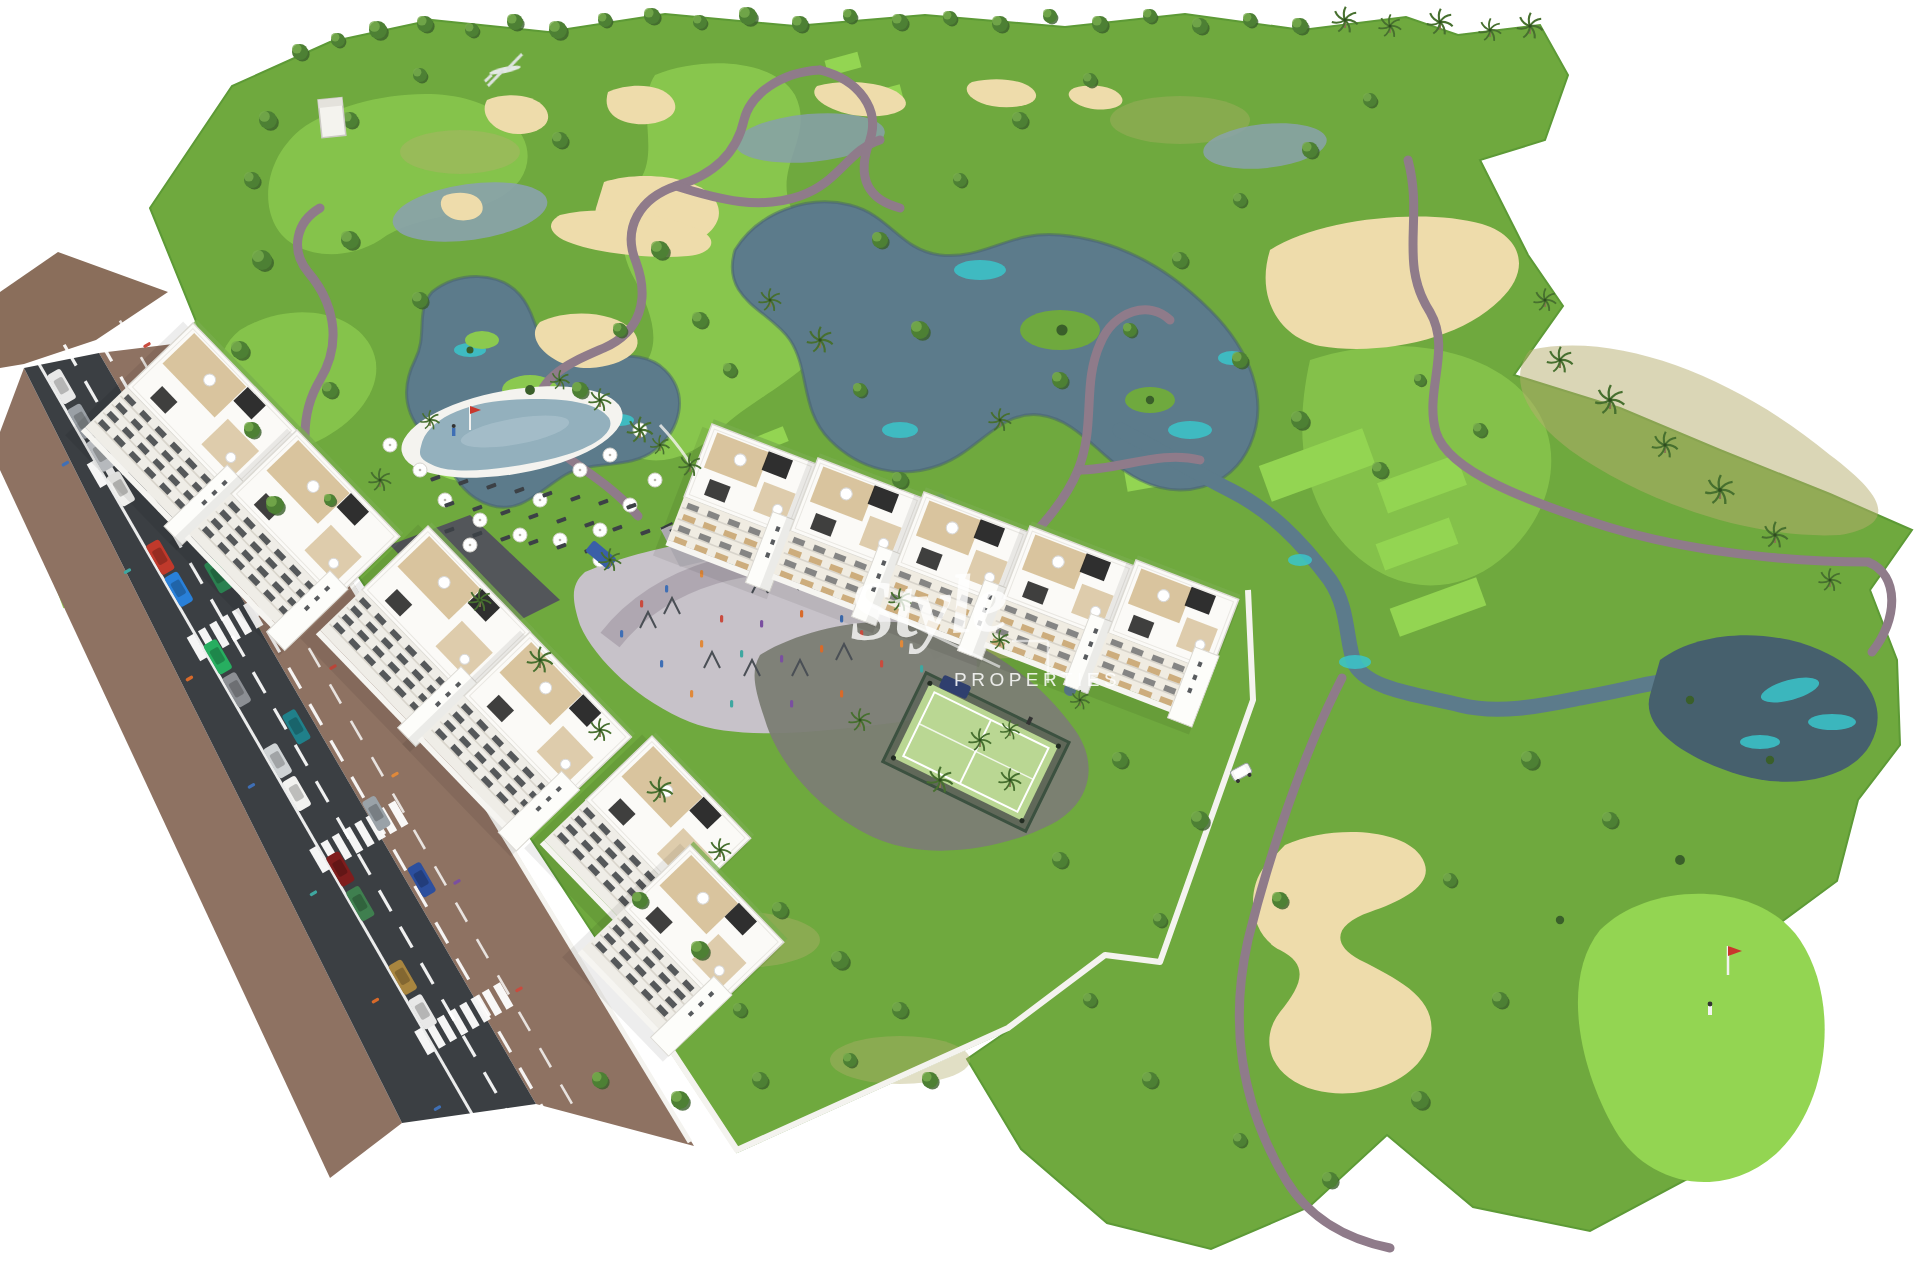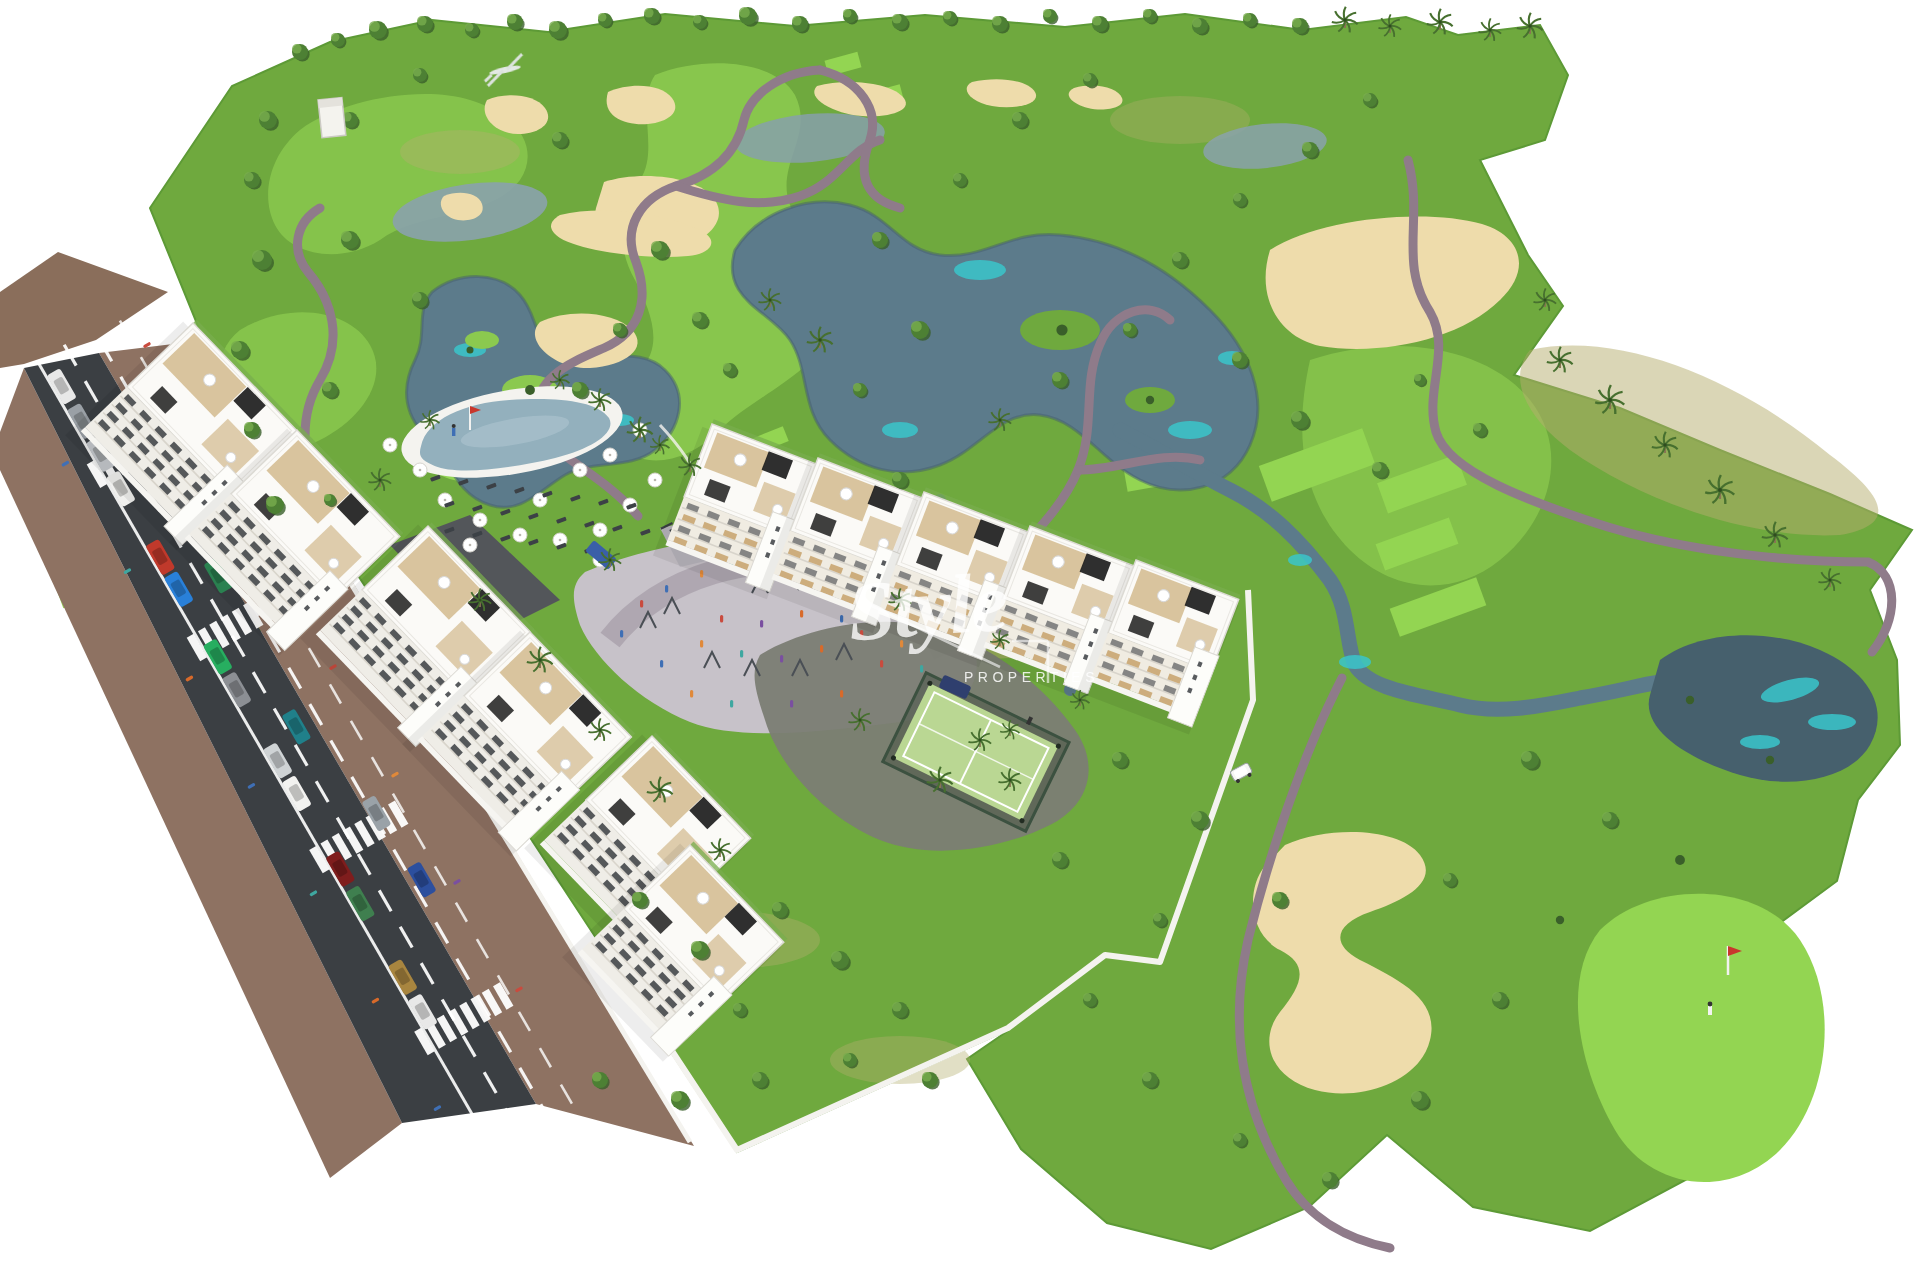--- a/index.html
+++ b/index.html
@@ -3,22 +3,22 @@
 <meta charset="utf-8">
 <style>
   html,body{margin:0;padding:0;background:#fff;}
   .canvas{position:relative;width:1920px;height:1280px;background:var(--bg,#fff);overflow:hidden;
           font-family:"Liberation Sans",sans-serif;}
   .canvas svg{position:absolute;left:0;top:0;}
   .watermark{position:absolute;left:820px;top:555px;width:320px;height:170px;pointer-events:none;}
   .wm-script{position:absolute;left:28px;top:10px;font-family:"Liberation Serif",serif;
              font-style:italic;font-weight:bold;font-size:84px;line-height:1;
              color:rgba(255,255,255,.78);transform:rotate(-4deg);letter-spacing:-2px;}
-  .wm-caps{position:absolute;left:144px;top:114px;font-family:"Liberation Sans",sans-serif;
-           font-size:14px;letter-spacing:4.5px;color:rgba(255,255,255,.85);}
+  .wm-caps{position:absolute;left:134px;top:114px;font-family:"Liberation Sans",sans-serif;
+           font-size:19px;letter-spacing:4.5px;color:rgba(255,255,255,.85);}
   .wm-lines{position:absolute;left:0;top:0;}
 </style>
 </head>
 <body>
 
 <div class="canvas">
 <svg id="scene" width="1920" height="1280" viewBox="0 0 1920 1280" role="img" aria-label="Aerial 3D render of a white new-build apartment complex with communal pool, playground plaza and padel court, set beside a golf course with winding cart paths, lakes, sand bunkers, palm trees and a putting green with flag; an asphalt access road with parked cars and crosswalks runs along the lower left.">
 
   <g>
     <polygon style="fill:var(--grass);stroke:var(--grass-dark);stroke-width:2" points="150,208 232,86 330,42 432,20 548,32 665,14 795,26 925,15 1065,27 1185,14 1302,30 1406,17 1458,35 1540,25 1568,75 1545,140 1480,160 1528,255 1563,306 1514,375 1620,408 1720,450 1830,494 1912,530 1870,590 1897,660 1900,745 1858,800 1837,881 1761,937 1807,1017 1787,1097 1695,1175 1590,1231 1473,1207 1387,1135 1309,1207 1211,1249 1107,1223 1021,1149 967,1059 1012,1028 737,1152 640,1005 204,341"></polygon>

